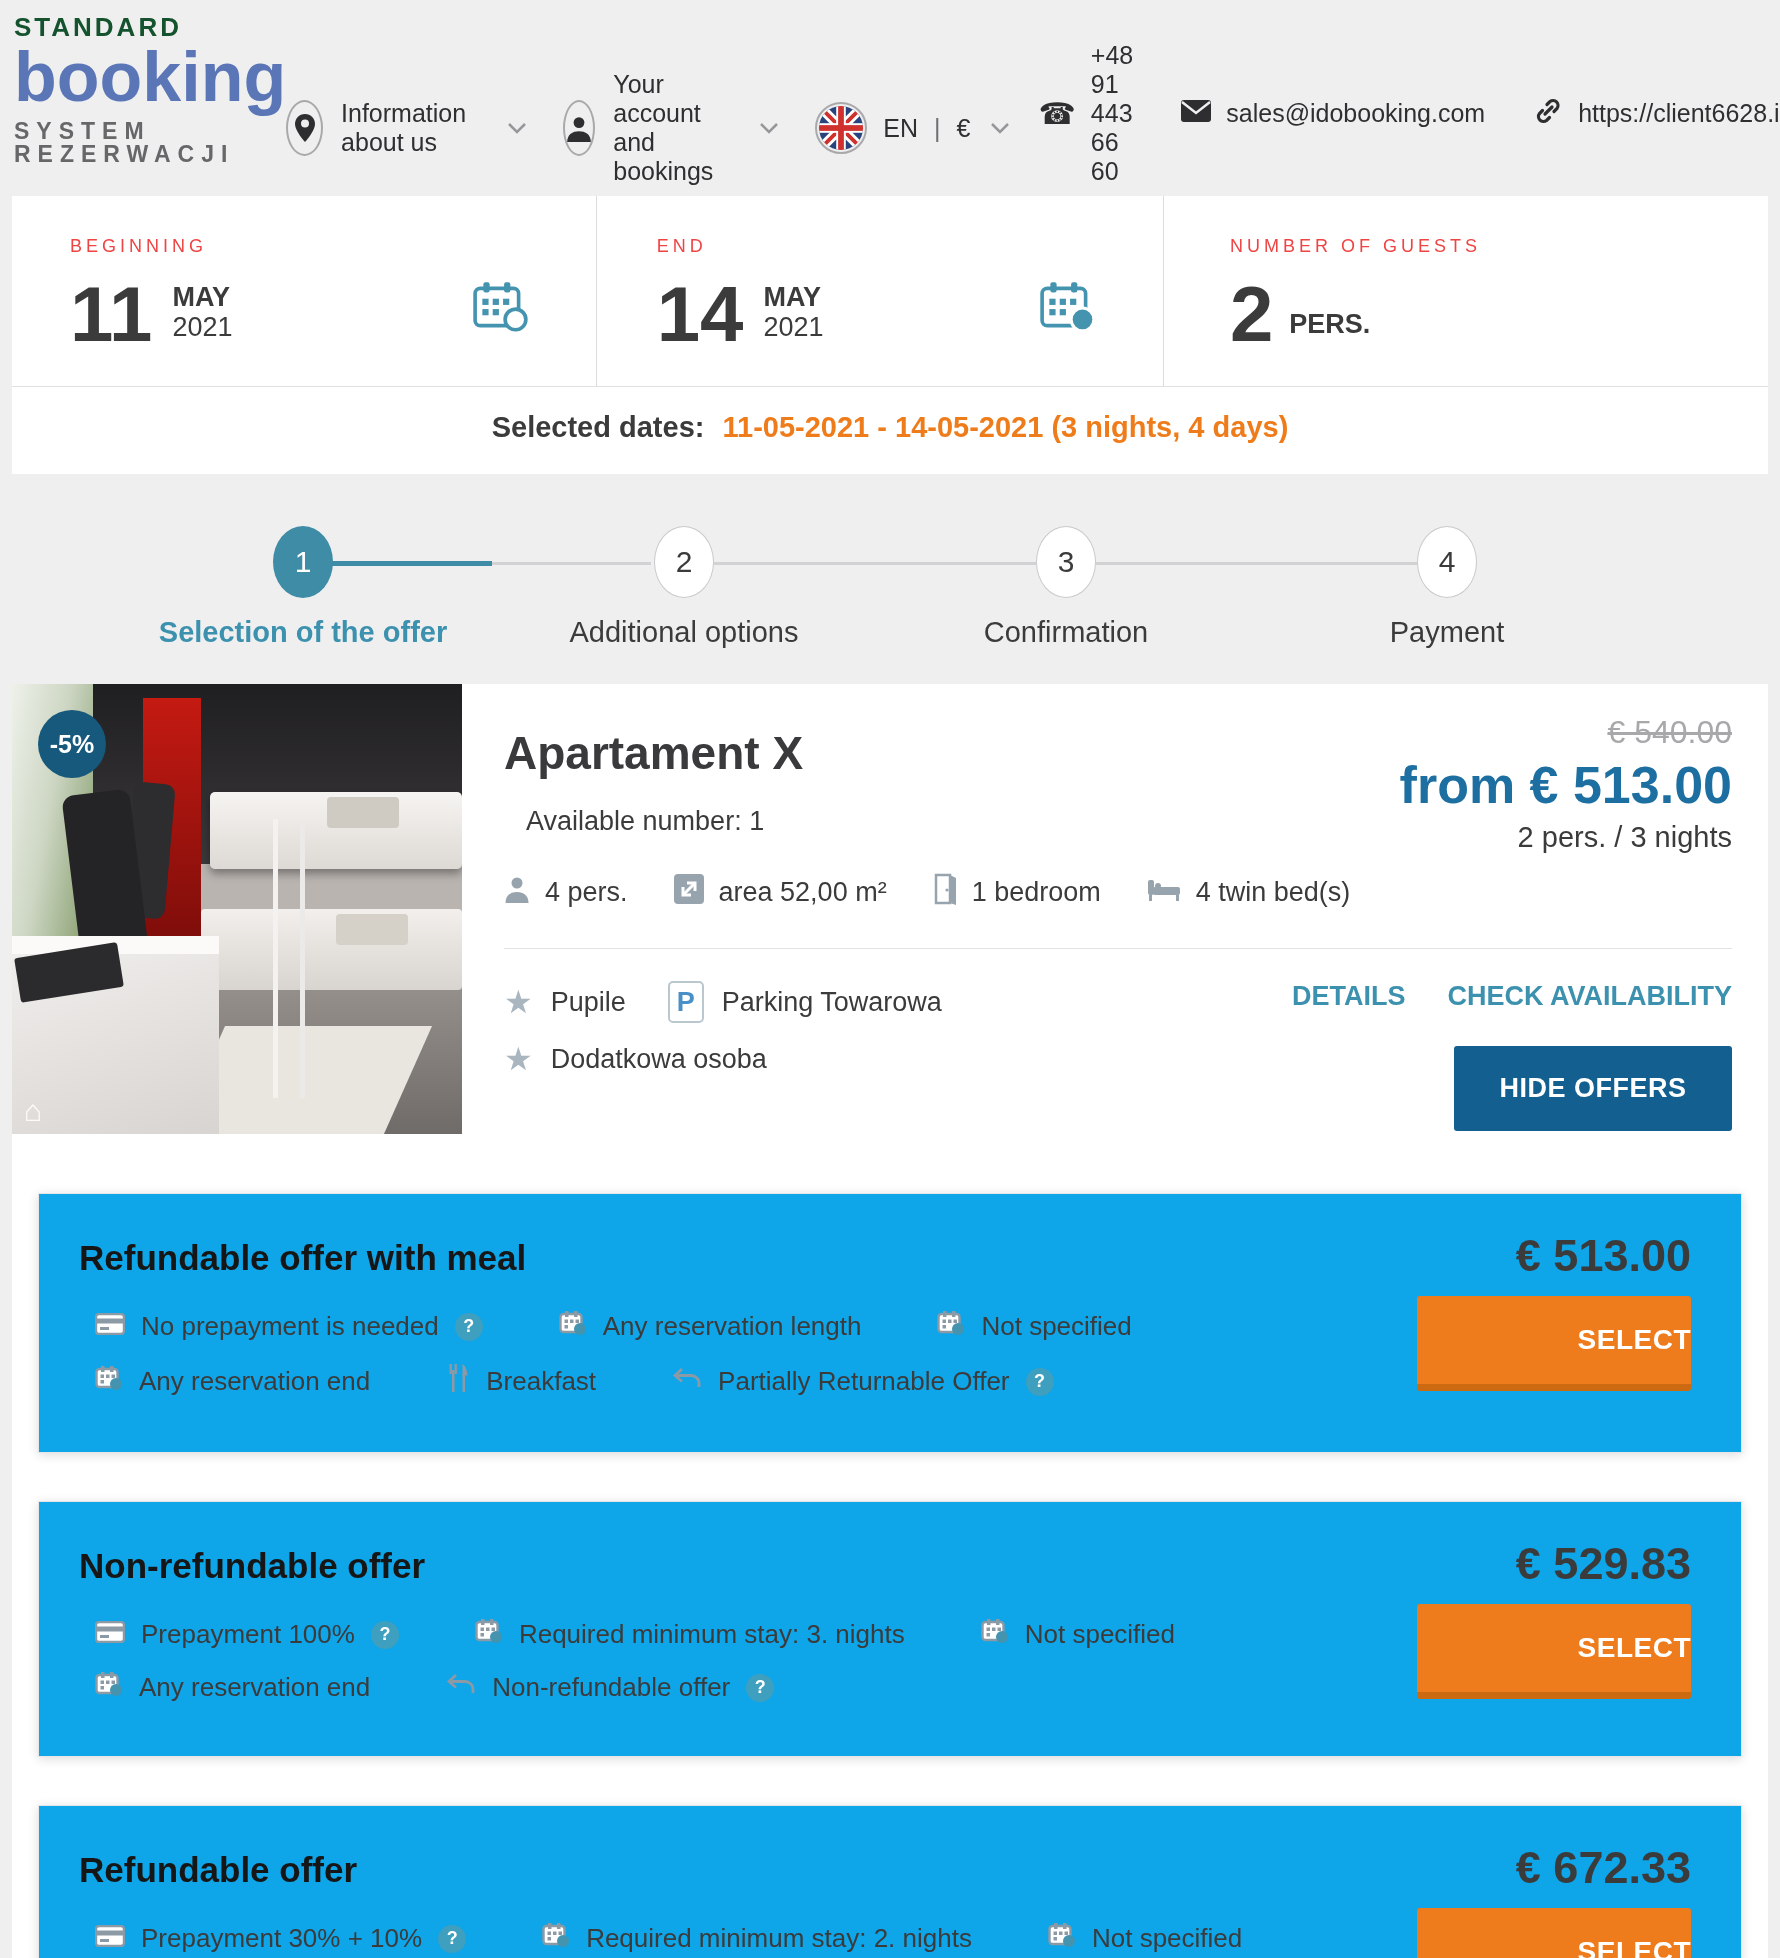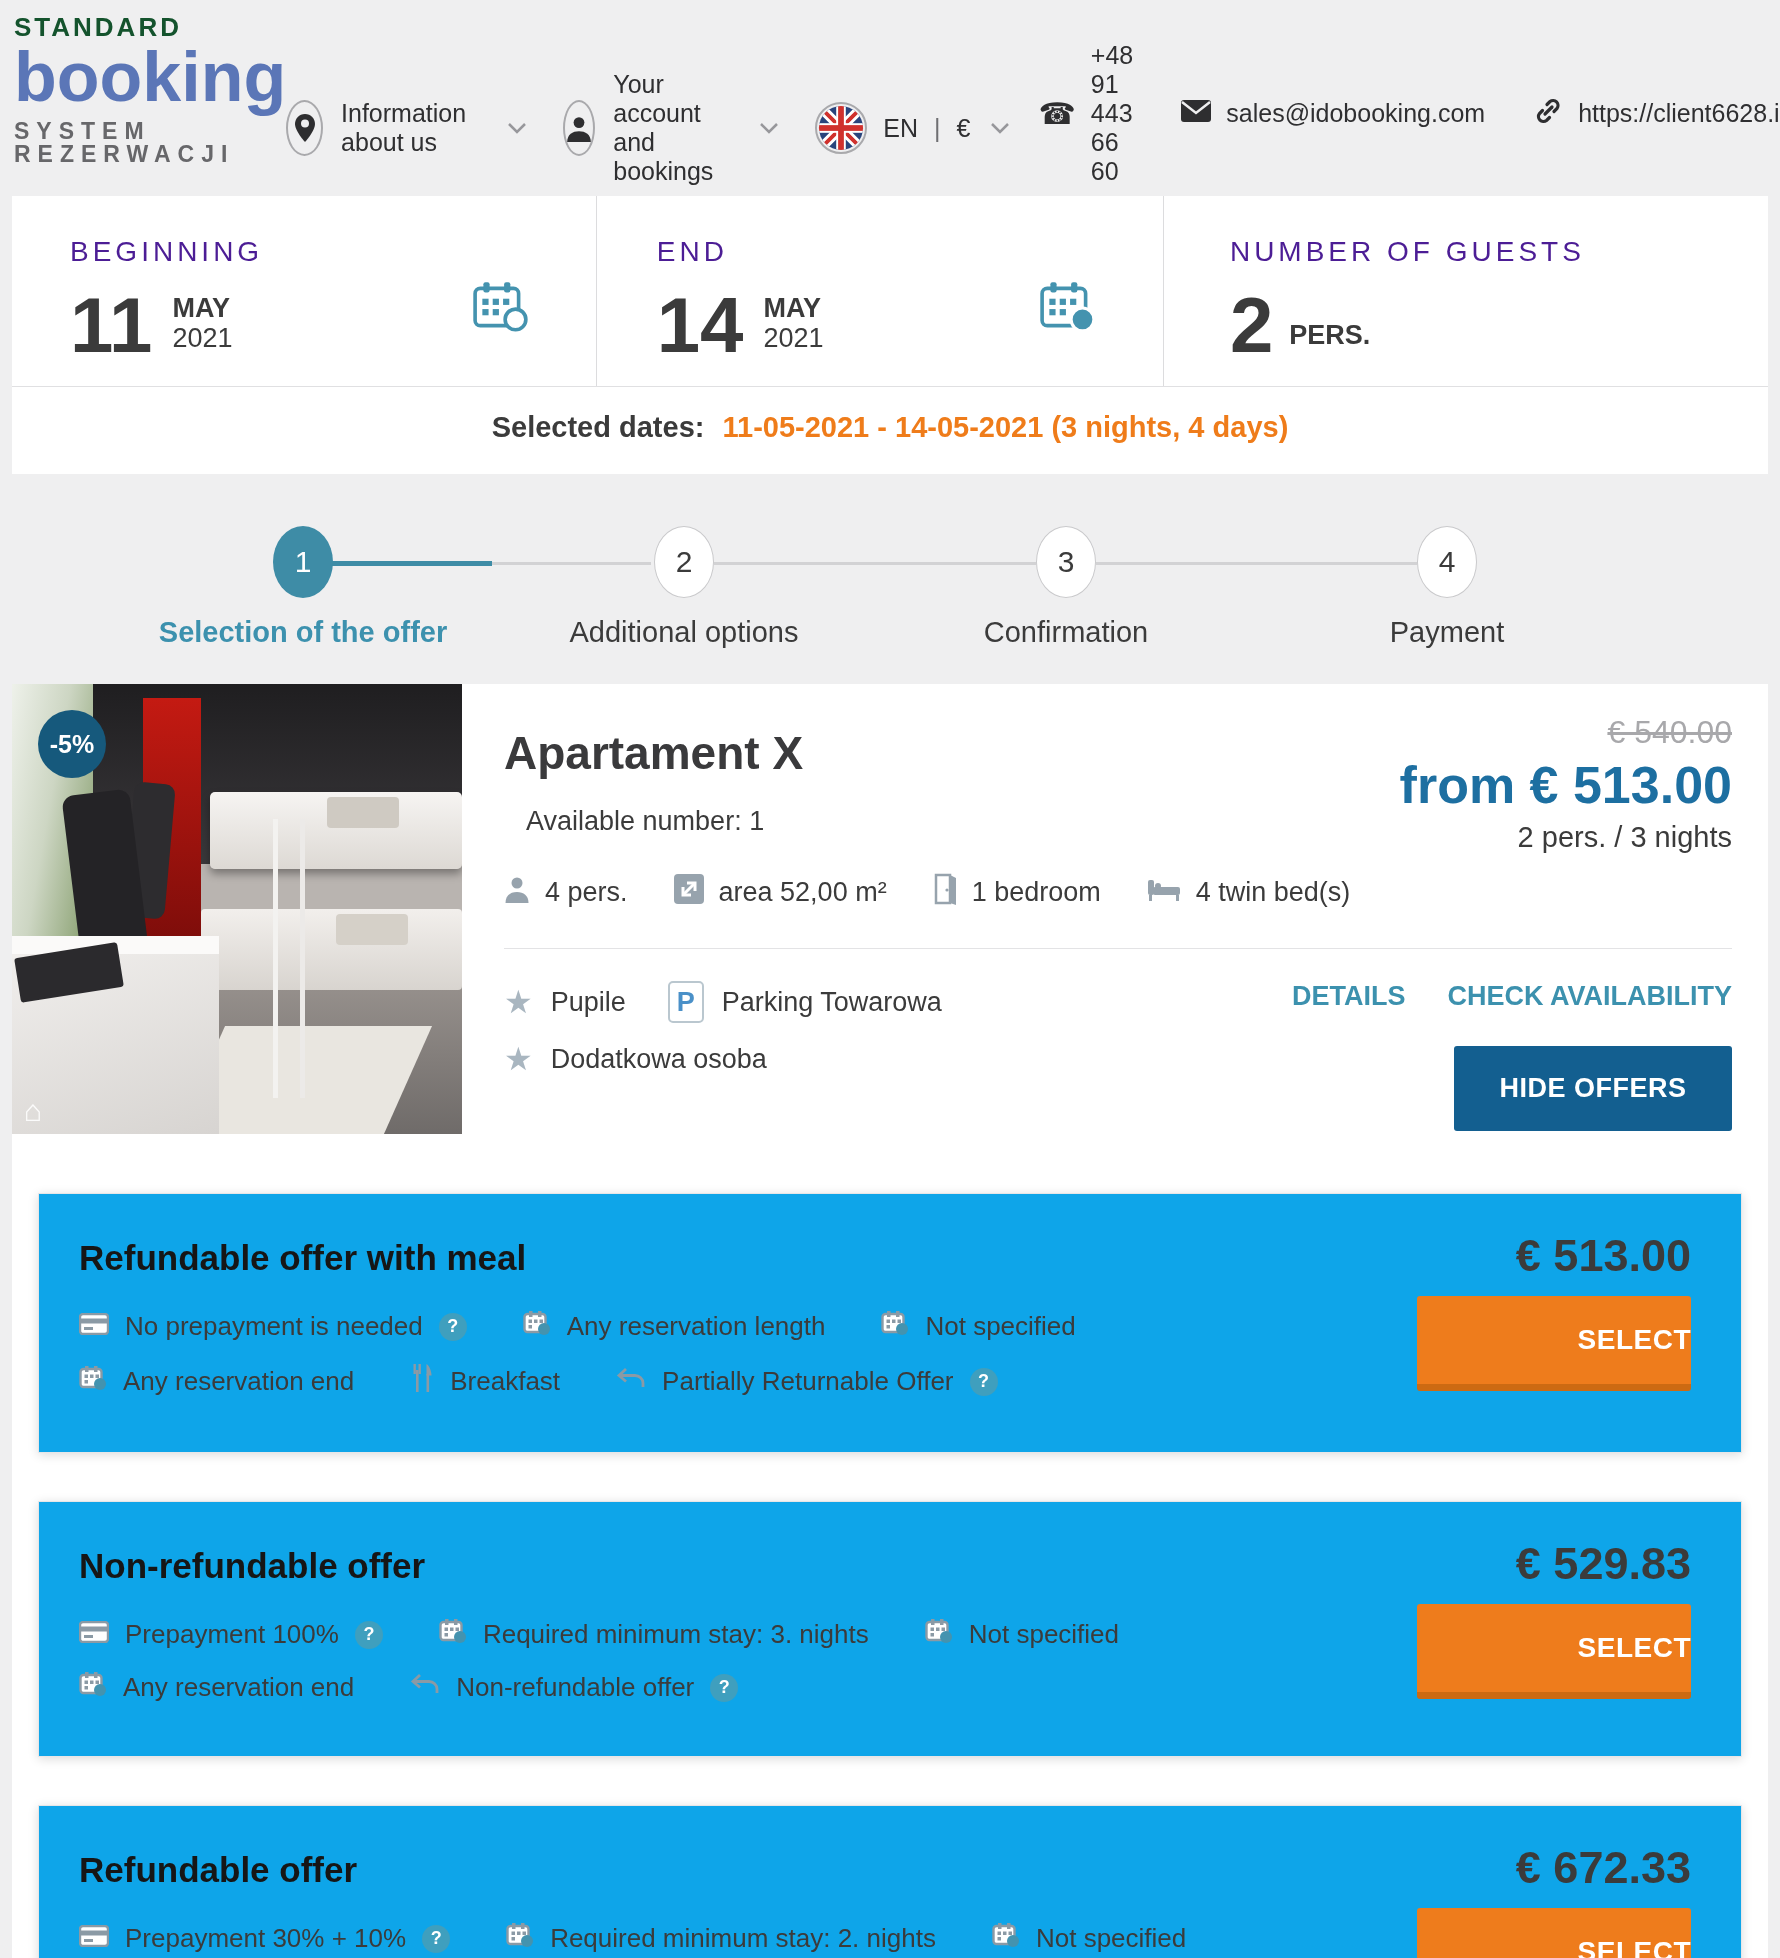--- a/index.html
+++ b/index.html
@@ -22,21 +22,21 @@
   .contact-row{display:flex;align-items:center;gap:48px;font-size:25px;color:#2f2f31;padding-right:2px;}
   .contact-item{display:flex;align-items:center;gap:15px;cursor:pointer;}
   .phone-glyph{font-size:30px;color:#2e2e30;}
 
   
   .date-panel{margin:0 12px;background:#fff;display:flex;height:190px;}
   .date-col{position:relative;box-sizing:border-box;padding:40px 0 0 58px;}
   .c1{flex:0 0 33.3%;border-right:1px solid #dcdcde;}
   .c2{flex:0 0 32.3%;border-right:1px solid #dcdcde;padding-left:60px;}
   .c3{flex:1 1 auto;padding-left:66px;}
-  .date-label{font-size:28px;letter-spacing:4px;color:#4c1d95;}
+  .date-label{font-size:18px;letter-spacing:4px;color:#ef4444;}
   .date-value{margin-top:24px;display:flex;gap:20px;align-items:flex-start;}
   .day-num{font-size:78px;font-weight:bold;color:#3b3b3b;line-height:0.86;}
   .my{display:flex;flex-direction:column;padding-top:2px;line-height:1.1;}
   .month{font-weight:bold;font-size:27px;}
   .year{font-size:27px;}
   .cal-btn{position:absolute;right:66px;top:84px;cursor:pointer;}
   .guests-value{display:flex;align-items:flex-end;gap:16px;}
   .pers{font-weight:bold;font-size:27px;margin-bottom:8px;}
 
   
@@ -99,21 +99,21 @@
   .links{display:flex;gap:42px;justify-content:flex-end;font-weight:bold;font-size:27px;color:#3c91ae;}
   .link{cursor:pointer;}
   .hide-btn{margin-top:34px;background:#135f90;color:#fff;font-weight:bold;font-size:27px;width:278px;padding:27px 0;text-align:center;border-radius:3px;display:inline-block;cursor:pointer;letter-spacing:.5px;}
 
   
   .offers{margin:62px 26px 0;display:flex;flex-direction:column;gap:48px;}
   .offer{position:relative;background:#0ea5e9;border:1px solid #e6e6e8;box-shadow:0 2px 10px rgba(0,0,0,.14);padding:44px 46px 52px 40px;box-sizing:border-box;}
   .offer-title{font-size:35px;font-weight:bold;color:#161616;}
   .offer-price{position:absolute;right:50px;top:36px;font-size:45px;font-weight:bold;color:#3b3b3b;}
   .offer-rows{margin-top:32px;display:flex;flex-direction:column;gap:20px;max-width:1330px;}
-  .orow{display:flex;gap:56px;align-items:center;}
+  .orow{display:flex;gap:76px;align-items:center;margin-left:16px;}
   .ofeat{display:flex;align-items:center;gap:16px;font-size:26px;white-space:nowrap;}
   .help{width:28px;height:28px;border-radius:50%;background:#3f9fbe;color:#fff;font-weight:bold;font-size:18px;display:inline-flex;align-items:center;justify-content:center;cursor:pointer;flex:0 0 auto;}
   .select-btn{position:absolute;right:50px;top:102px;width:274px;padding:28px 0;text-align:right;background:#ee7c1c;border-bottom:7px solid #cc6a12;color:#fff;font-weight:bold;font-size:28px;border-radius:3px;cursor:pointer;letter-spacing:.5px;}
 </style>
 </head>
 <body>
 
 <div class="page">
 
   <div class="header">

